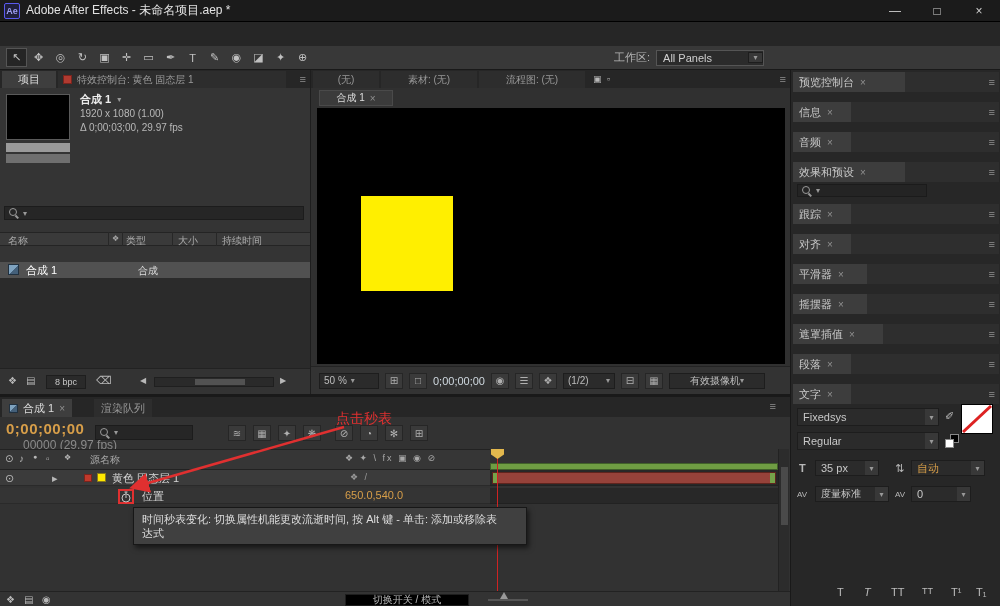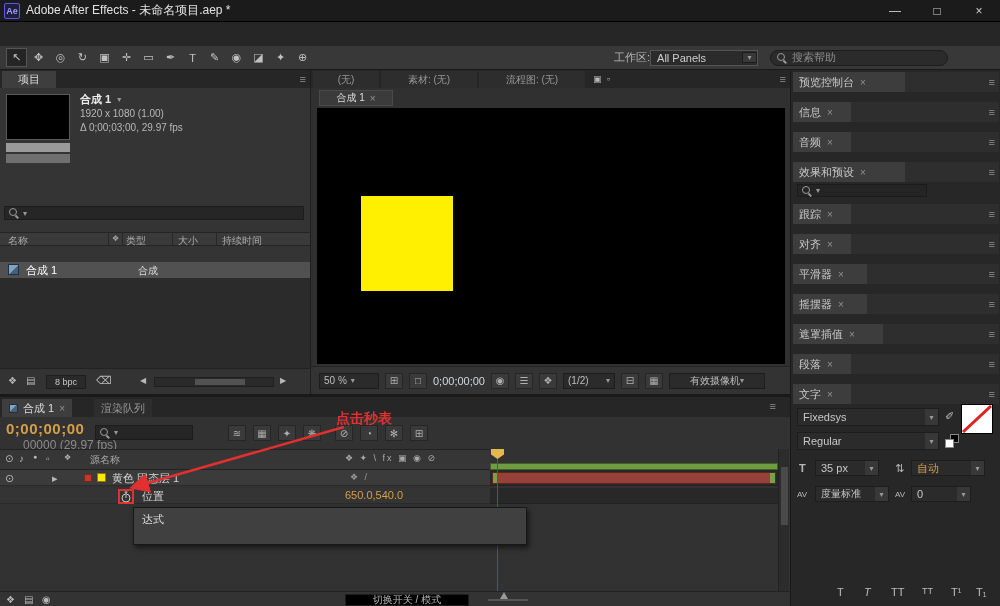--- a/index.html
+++ b/index.html
@@ -16,21 +16,21 @@
 
   
   .menubar{position:absolute;left:0;top:22px;width:1000px;height:24px;background:#292929;display:flex;align-items:center;border-bottom:1px solid #1a1a1a;padding-left:4px}
   .menu-item{padding:0 9px;font-size:12px;color:#dcdcdc}
 
   
   .toolbar{position:absolute;left:0;top:46px;width:1000px;height:24px;background:#383838;display:flex;align-items:center;border-bottom:1px solid #191919;padding-left:6px}
   .tool{width:21px;height:19px;display:flex;align-items:center;justify-content:center;color:#c0c0c0;font-size:11px;margin-right:1px}
   .tool.active{background:#252525;border:1px solid #555}
   .ws-label{margin-left:300px;color:#b5b5b5;font-size:11px}
-  .ws-dd{width:108px;height:16px;background:#2b2b2b;border:1px solid #555;display:flex;align-items:center;}
+  .ws-dd{width:108px;height:16px;background:#2b2b2b;border:1px solid #555;display:flex;align-items:center;margin-left:6px}
   .ws-dd .v{flex:1;padding-left:6px;color:#cfcfcf;font-size:11px}
   .help-search{margin-left:12px;width:178px;height:16px;background:#2b2b2b;border:1px solid #1d1d1d;border-radius:8px;display:flex;align-items:center;padding-left:6px;gap:5px}
   .ph{color:#8c8c8c;font-size:11px}
 
   
   .mag{position:relative;width:10px;height:10px;display:inline-block;flex:0 0 auto}
   .mag::before{content:"";position:absolute;width:6px;height:6px;border:1.5px solid #9a9a9a;border-radius:50%;left:0;top:0}
   .mag::after{content:"";position:absolute;width:4px;height:1.5px;background:#9a9a9a;transform:rotate(45deg);left:6px;top:8px}
   .caret{color:#999;font-size:8px}
   .ibox{width:18px;height:16px;background:#3a3a3a;border:1px solid #262626;color:#b0b0b0;font-size:10px;display:flex;align-items:center;justify-content:center;flex:0 0 auto}
@@ -92,21 +92,21 @@
   .miniswatch{position:absolute;left:154px;top:364px;width:16px;height:16px}
   .msw{position:absolute;width:9px;height:9px;border:1px solid #888}
   .stylebtn{position:absolute;top:516px;color:#bdbdbd;font-size:11px}
 
   
   .tl{position:absolute;left:0;top:396px;width:790px;height:210px;background:#323232;border-top:1px solid #191919}
   .tl-tab{position:absolute;top:2px;height:18px;display:flex;align-items:center;gap:5px;padding:0 7px;font-size:11px;white-space:nowrap}
   .tc{position:absolute;left:6px;top:23px;font-size:15px;font-weight:bold;color:#d79e49;font-family:"Liberation Sans",sans-serif;letter-spacing:.5px}
   .frames{position:absolute;left:23px;top:41px;font-size:12px;color:#8a8a8a}
   .tlsearch{position:absolute;left:95px;top:28px;width:98px;height:15px;background:#262626;border:1px solid #1c1c1c;display:flex;align-items:center;gap:4px;padding-left:4px}
-  .anno{position:absolute;left:336px;top:13px;color:#e03030;font-size:14px;font-weight:bold;z-index:6}
+  .anno{position:absolute;left:336px;top:13px;color:#e03030;font-size:14px;font-weight:normal;z-index:6}
   .arrow{position:absolute;left:118px;top:24px;z-index:6}
   .tlcols{position:absolute;left:0;top:52px;width:490px;height:21px;background:#363636;border-top:1px solid #222;border-bottom:1px solid #222;font-size:10px;color:#a8a8a8}
   .ruler{position:absolute;left:490px;top:52px;width:288px;height:14px;background:#2e2e2e;border-top:1px solid #222;font-size:9px;color:#9a9a9a}
   .ruler .tick{position:absolute;top:2px}
   .workarea{position:absolute;left:490px;top:66px;width:288px;height:7px;background:#6f9d43;border:1px solid #41612a}
   .lrow{position:absolute;left:0;width:490px;height:16px;background:#3b3b3b;border-bottom:1px solid #2a2a2a;font-size:11px;color:#d5d5d5}
   .track{position:absolute;left:490px;width:288px;height:16px;background:#282828;border-bottom:1px solid #222}
   .layerbar{position:absolute;left:2px;top:2px;width:284px;height:12px;background:#96423a;border:1px solid #5f241e}
   .layerbar::before,.layerbar::after{content:"";position:absolute;top:0;width:5px;height:100%;background:#76a34a}
   .layerbar::before{left:0}.layerbar::after{right:0}
@@ -153,29 +153,29 @@
     <span class="tool">◪</span>
     <span class="tool">✦</span>
     <span class="tool">⊕</span>
     <span class="ws-label">工作区:</span>
     <span class="ws-dd">
       <span class="v">All Panels</span>
       <span class="dd">
           <span class="cv">▾</span>
         </span>
     </span>
-    <span class="help-search">
-      <span class="mag"></span>
-      <span class="ph">搜索帮助</span>
-    </span>
   </div>
 
   <div class="proj">
     <div class="ptabs">
       <div class="ptab1">项目</div>
+      <div class="ptab2">
+        <span class="redsw"></span>
+        <span>特效控制台: 黄色 固态层 1</span>
+      </div>
       <span class="pmenu">≡</span>
     </div>
     <div class="thumb"></div>
     <div class="gb1"></div>
     <div class="gb2"></div>
     <div class="compline">
       <span>合成 1</span>
       <span class="caret">▾</span>
     </div>
     <div class="resline">1920 x 1080 (1.00)</div>
@@ -456,20 +456,21 @@
       </span>
       <span style="position:absolute;left:142px;top:1px">位置</span>
       <span style="position:absolute;left:345px;top:1px;color:#d79e49">650.0,540.0</span>
     </div>
     <div class="track" style="top:91px"></div>
 
     <div class="cti-line"></div>
     <div class="cti-head"></div>
 
     <div class="tooltip">
+      <div>时间秒表变化: 切换属性机能更改流逝时间, 按 Alt 键 - 单击: 添加或移除表</div>
       <div>达式</div>
     </div>
 
     <div class="tlstrip">
       <div class="tlstripthumb"></div>
     </div>
 
     <div class="tlbottom">
       <span class="glyph" style="position:absolute;left:6px;top:2px;font-size:10px">❖</span>
       <span class="glyph" style="position:absolute;left:24px;top:2px;font-size:10px">▤</span>

